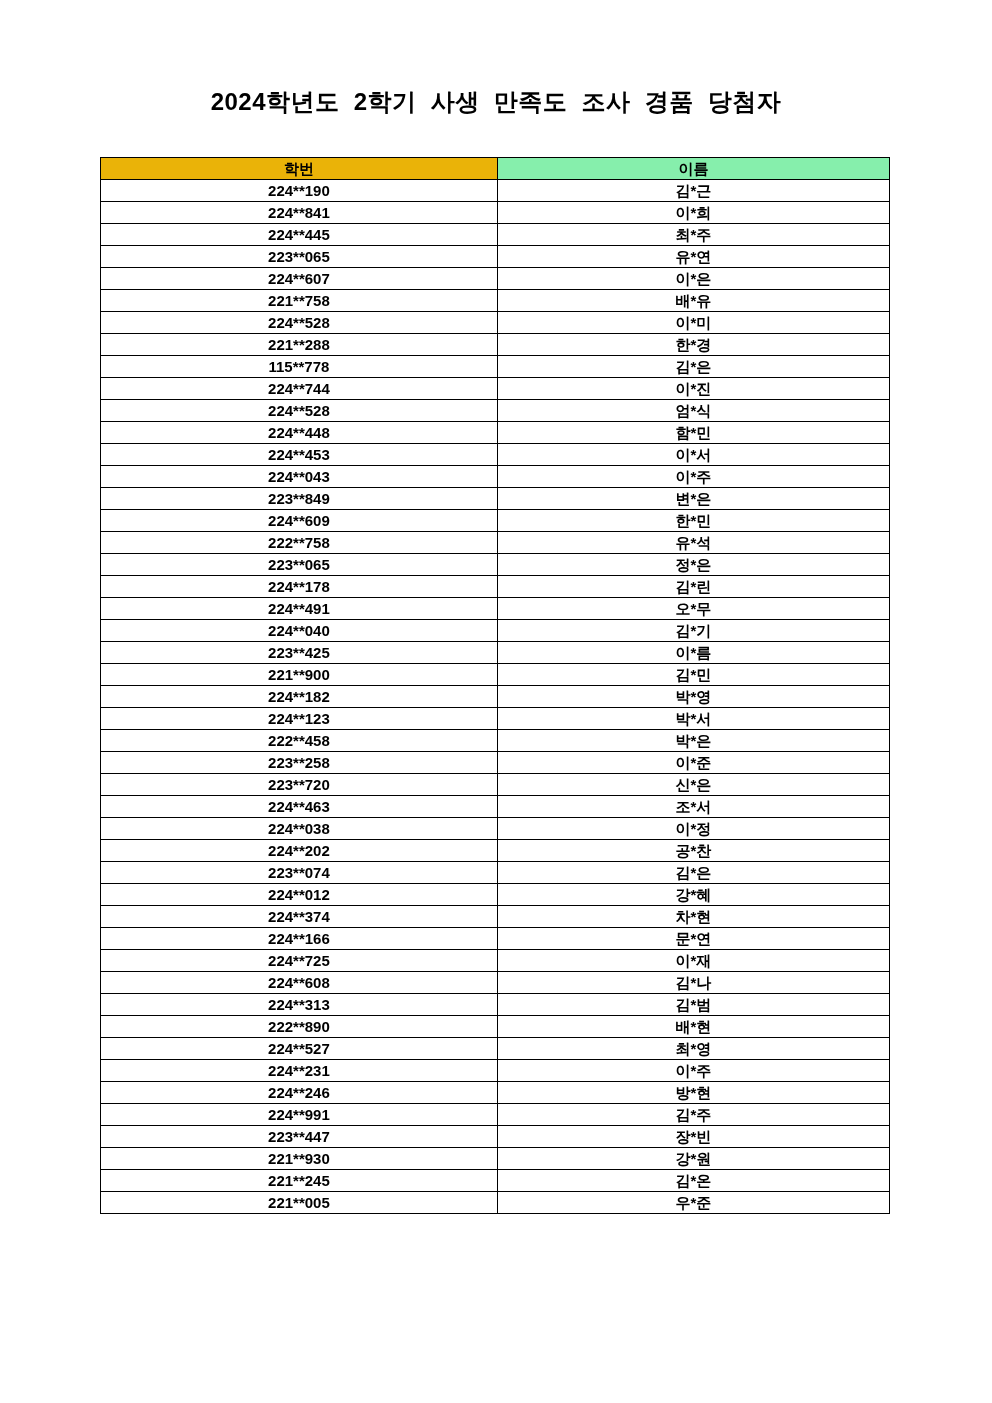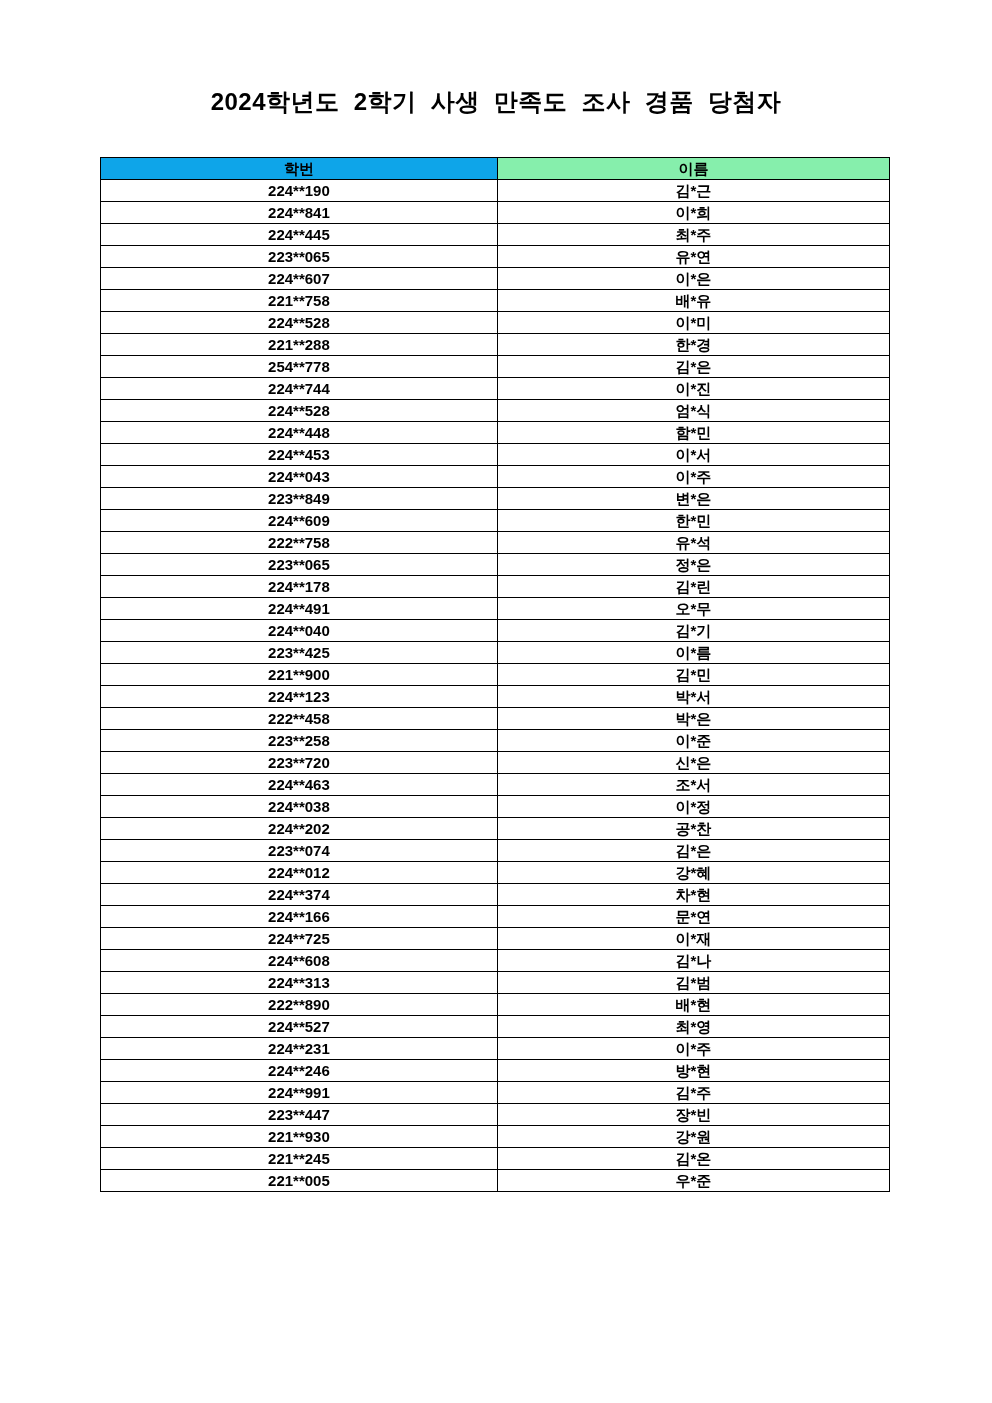--- a/index.html
+++ b/index.html
@@ -60,21 +60,21 @@
 <div class="page">
   <div class="doc-title">2024학년도 2학기 사생 만족도 조사 경품 당첨자</div>
 
   <table class="winners">
     <colgroup>
       <col class="c-id">
       <col class="c-name">
     </colgroup>
     <thead>
       <tr>
-        <th style="background: #0ea5e9;">학번</th>
+        <th style="background: #eab308;">학번</th>
         <th style="background: #86efac;">이름</th>
       </tr>
     </thead>
     <tbody id="table-body">
         <tr>
           <td>224**190</td>
           <td>김*근</td>
         </tr>
         <tr>
           <td>224**841</td>
@@ -98,21 +98,21 @@
         </tr>
         <tr>
           <td>224**528</td>
           <td>이*미</td>
         </tr>
         <tr>
           <td>221**288</td>
           <td>한*경</td>
         </tr>
         <tr>
-          <td>254**778</td>
+          <td>115**778</td>
           <td>김*은</td>
         </tr>
         <tr>
           <td>224**744</td>
           <td>이*진</td>
         </tr>
         <tr>
           <td>224**528</td>
           <td>엄*식</td>
         </tr>
@@ -156,20 +156,24 @@
           <td>224**040</td>
           <td>김*기</td>
         </tr>
         <tr>
           <td>223**425</td>
           <td>이*름</td>
         </tr>
         <tr>
           <td>221**900</td>
           <td>김*민</td>
+        </tr>
+        <tr>
+          <td>224**182</td>
+          <td>박*영</td>
         </tr>
         <tr>
           <td>224**123</td>
           <td>박*서</td>
         </tr>
         <tr>
           <td>222**458</td>
           <td>박*은</td>
         </tr>
         <tr>

